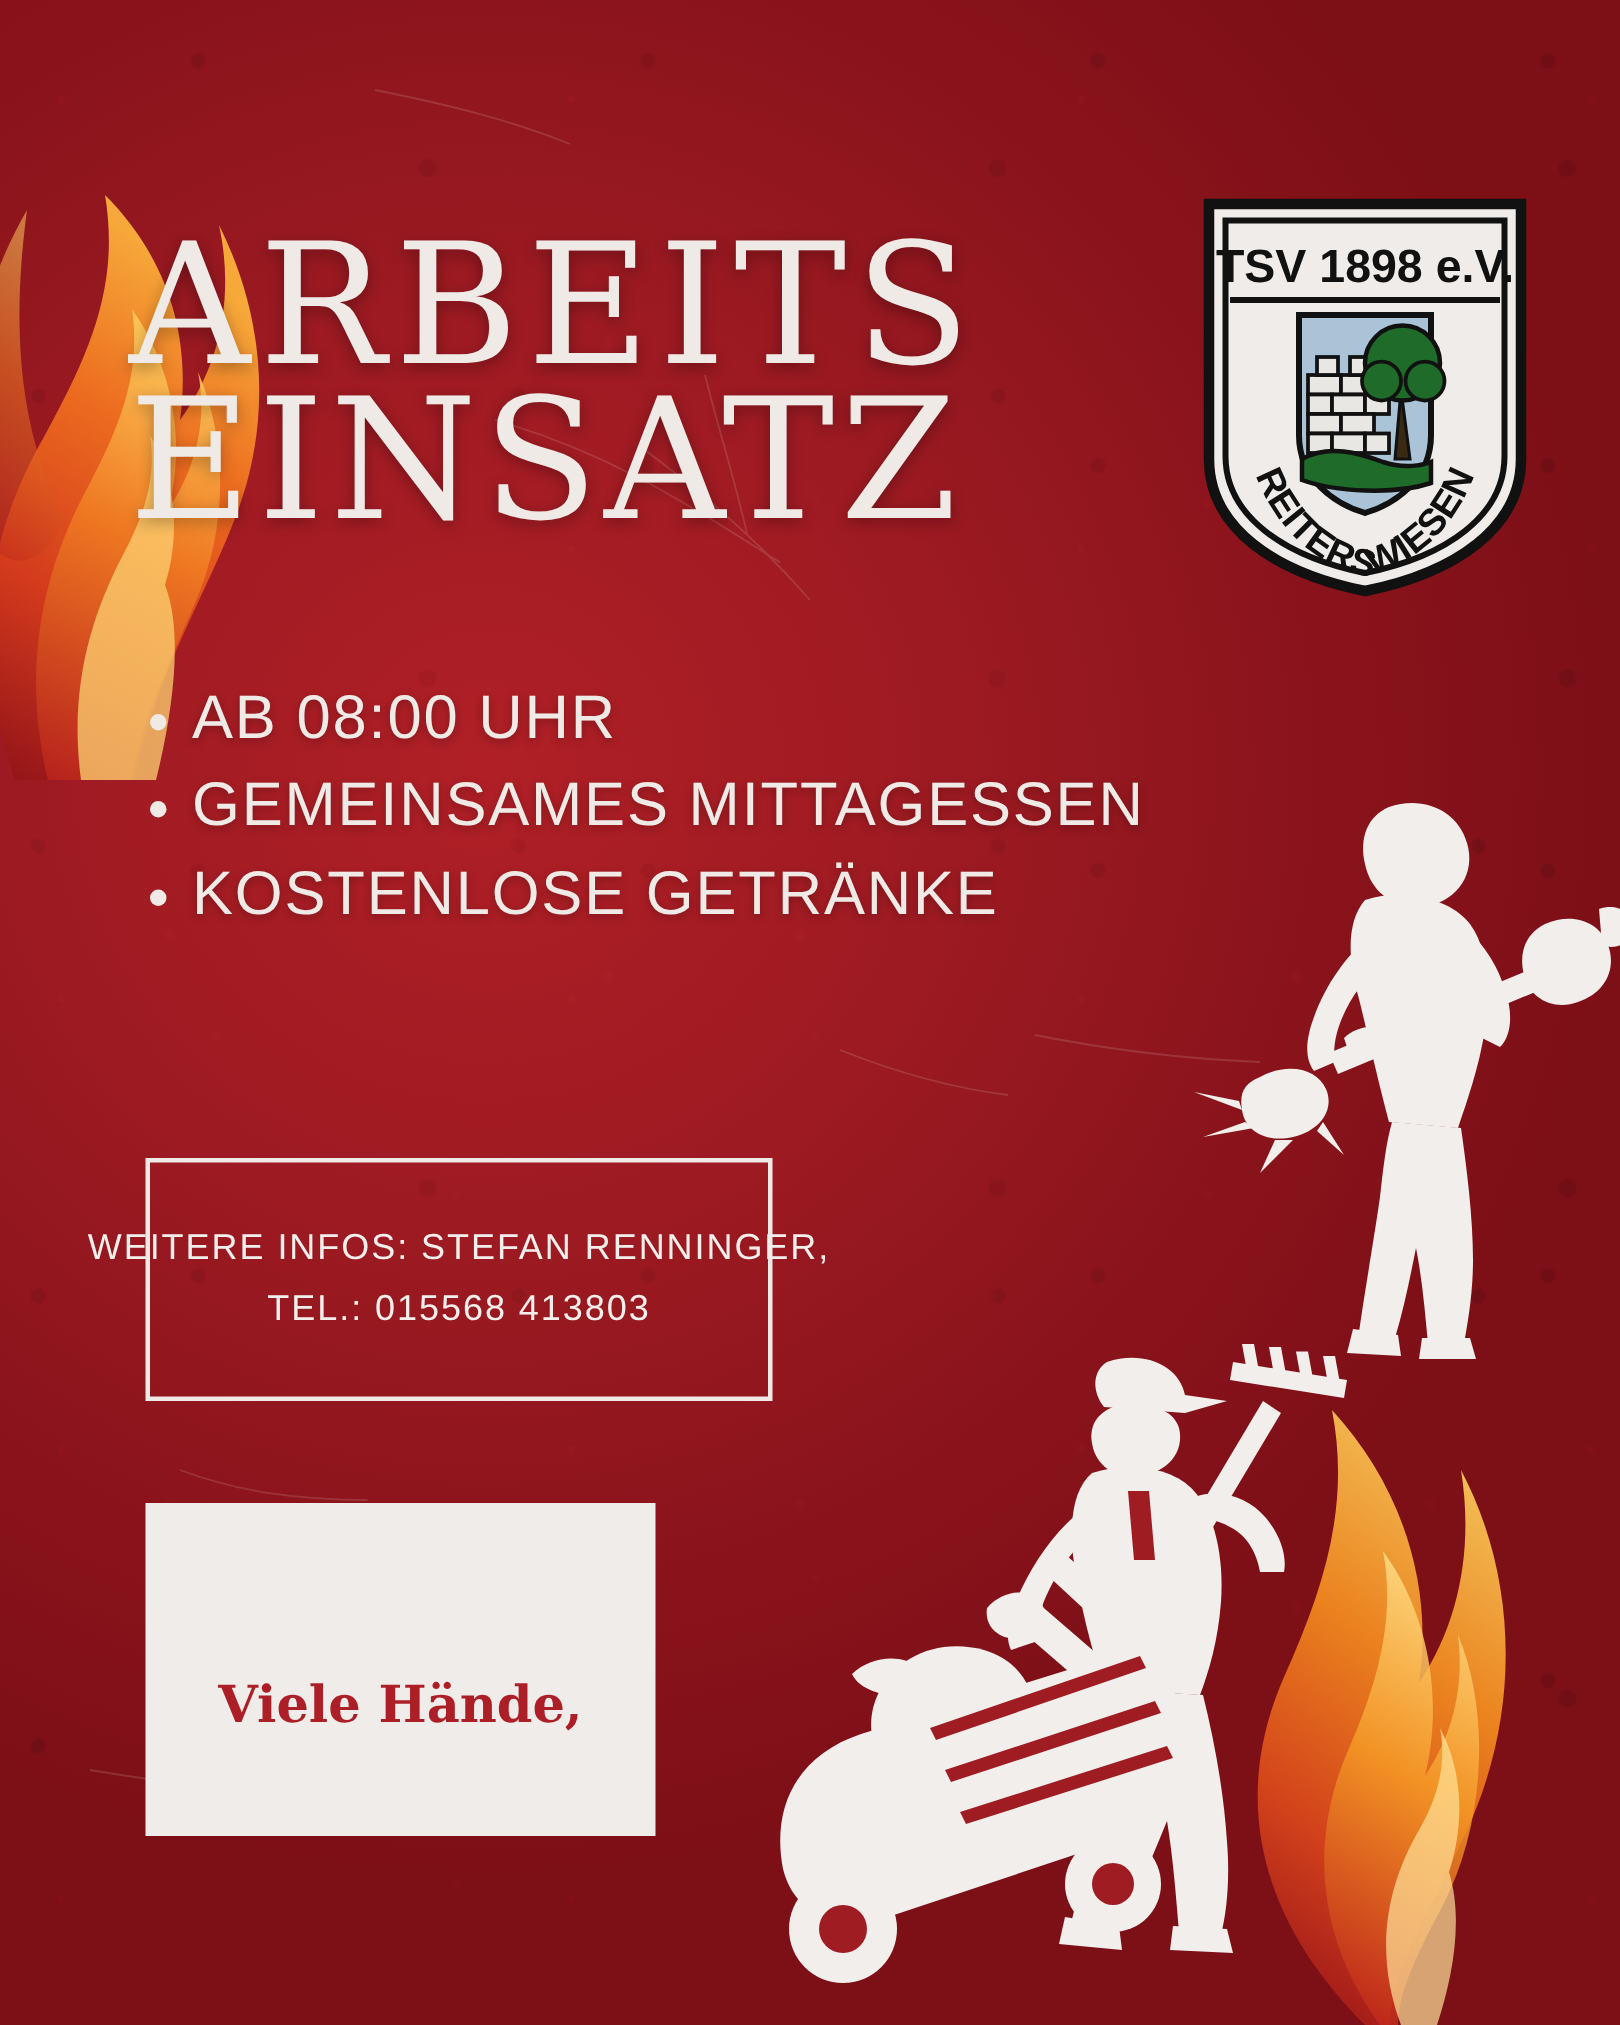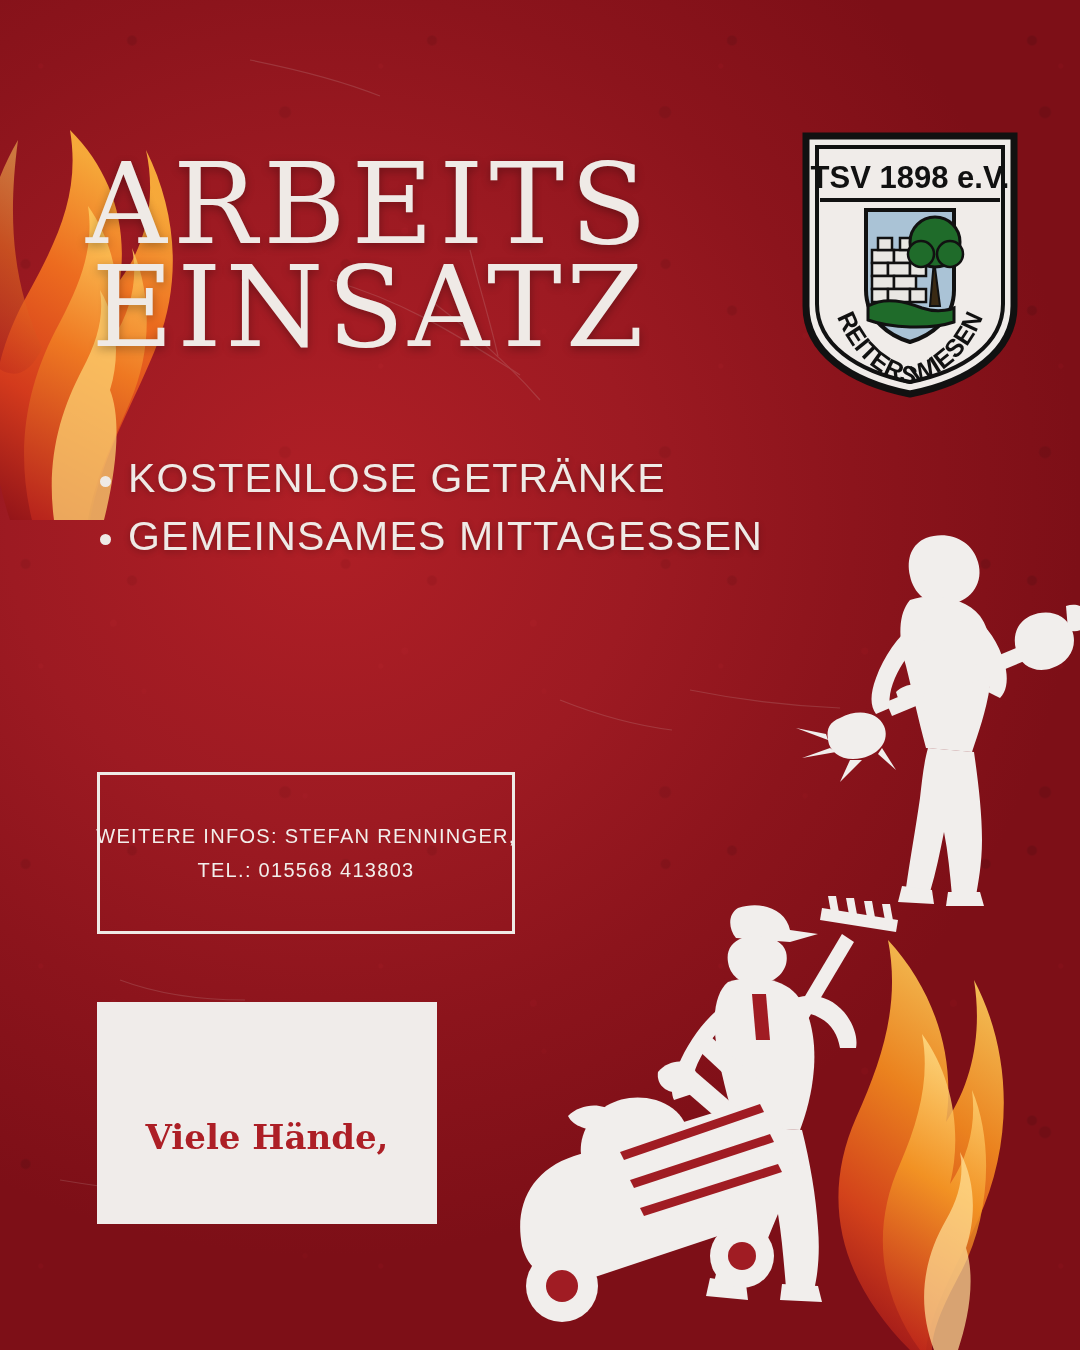--- a/index.html
+++ b/index.html
@@ -65,21 +65,21 @@
     left: 86px;
     top: 150px;
     color: #efeae6;
     font-family: "DejaVu Serif", "Liberation Serif", serif;
     font-weight: normal;
     letter-spacing: 3px;
     line-height: 0.97;
     text-shadow: 0 3px 10px rgba(0,0,0,0.30);
   }
   .headline .l1 { font-size: 112px; display: block; letter-spacing: 6px; }
-  .headline .l2 { font-size: 112px; display: block; letter-spacing: 4px; margin-top: -6px; text-align: center; }
+  .headline .l2 { font-size: 112px; display: block; letter-spacing: 4px; margin-top: -6px; }
 
   
   .crest {
     position: absolute;
     left: 790px;
     top: 130px;
     width: 240px;
     height: 270px;
   }
   
@@ -123,21 +123,21 @@
     border: 3px solid #efeae6;
     display: flex;
     flex-direction: column;
     align-items: center;
     justify-content: center;
     box-sizing: border-box;
     color: #f2eeeb;
     letter-spacing: 1.3px;
   }
   .infobox .line {
-    font-size: 20px;
+    font-size: 24px;
     line-height: 1.7;
     text-align: center;
     white-space: nowrap;
   }
   
   .slogan {
     position: absolute;
     left: 97px;
     top: 1002px;
     width: 340px;
@@ -275,22 +275,23 @@
 
     <defs>
       <path id="arcpath" d="M38 152 C 48 216, 84 246, 120 254 C 156 246, 192 216, 202 152" fill="none"></path>
     </defs>
     <text font-family="Liberation Sans, sans-serif" font-size="25" font-weight="bold" fill="#111">
       <textPath href="#arcpath" startOffset="50%" text-anchor="middle">REITERSWIESEN</textPath>
     </text>
   </svg>
 
   <ul class="bullets">
+    <li>AB 08:00 UHR</li>
+    <li>GEMEINSAMES MITTAGESSEN</li>
     <li>KOSTENLOSE GETRÄNKE</li>
-    <li>GEMEINSAMES MITTAGESSEN</li>
   </ul>
 
   <svg class="worker-trimmer" viewBox="0 0 400 420">
     <g fill="#f1eeec">
 
       <path d="M236 18 C 258 10, 282 20, 288 42 C 294 62, 282 80, 262 84 C 242 88, 224 76, 220 56 C 216 38, 222 24, 236 18 Z"></path>
 
       <path d="M220 80 C 244 72, 276 78, 290 96 C 302 112, 304 140, 300 166 C 296 192, 288 214, 282 232 L236 228 C 228 198, 222 170, 216 146 C 208 118, 208 94, 220 80 Z"></path>
 
       <path d="M224 104 C 208 116, 194 136, 186 158 C 180 174, 180 186, 186 194 L200 188 C 198 176, 202 162, 210 148 C 218 134, 228 124, 238 118 Z"></path>

